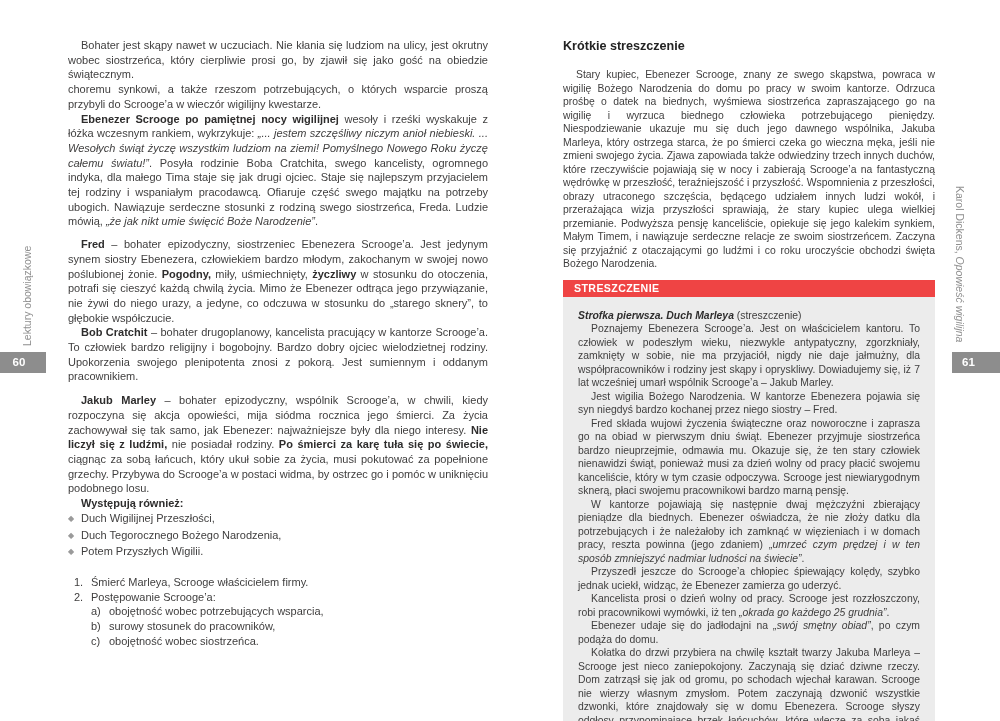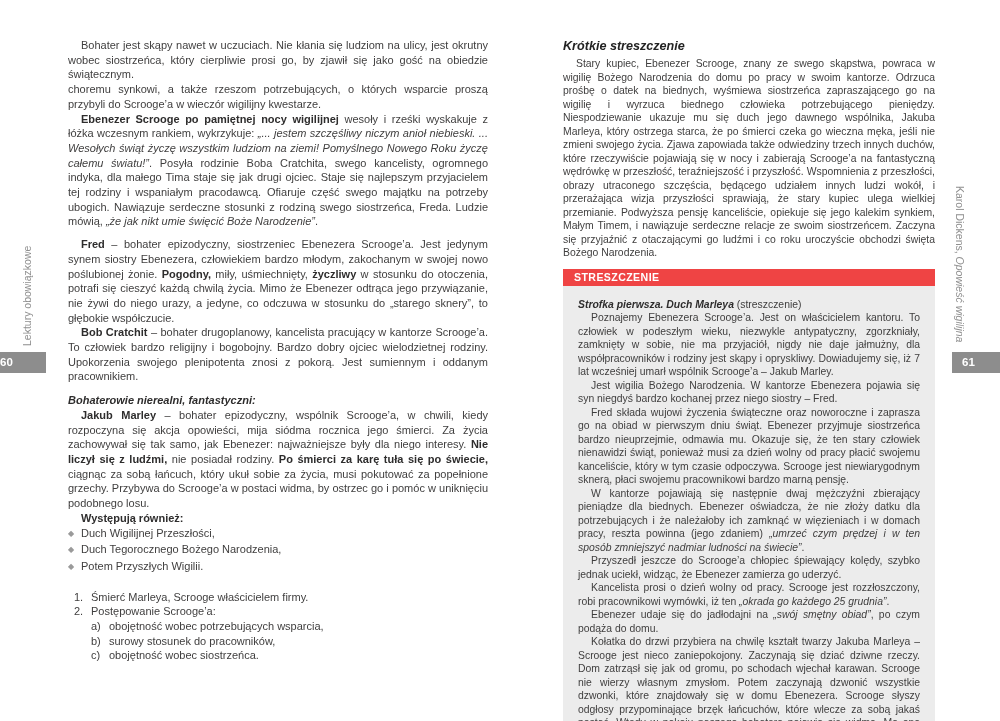--- a/index.html
+++ b/index.html
@@ -18,21 +18,21 @@
   .para{margin:0;text-align:justify;}
   .para.indent{text-indent:13px;}
   .b{font-weight:bold;color:#2e2d2d;}
   .i{font-style:italic;}
   .bi{font-weight:bold;font-style:italic;color:#2e2d2d;}
 
   h2.sec{
     font-size:13.2px;font-weight:bold;color:#232323;
     margin:0 0 4px 0;line-height:16px;text-align:left;
   }
-  .col-right h2.sec{font-size:12.6px;margin-bottom:3px;font-style:italic;}
+  .col-right h2.sec{font-size:12.6px;margin-bottom:14px;}
 
   ul.bullets{list-style:none;margin:0;padding:0;}
   ul.bullets li{display:flex;align-items:baseline;}
   ul.bullets .diamond{
     flex:none;width:13px;color:#9a9a9a;font-size:8px;
     position:relative;top:-1px;
   }
 
   .ol{margin:0;}
   .oli{display:flex;padding-left:6px;}
@@ -63,21 +63,21 @@
   .tab-right{
     position:absolute;left:954px;top:186px;height:170px;
     writing-mode:vertical-rl;
     color:#8f8f8f;font-size:10.5px;white-space:nowrap;
   }
   .pagebox{
     position:absolute;top:352px;height:21px;background:#8d8d8d;
     color:#ffffff;font-weight:bold;font-size:11.5px;line-height:21px;
     box-sizing:border-box;
   }
-  .pagebox-left{left:0;width:46px;text-align:left;padding-right:8px;}
+  .pagebox-left{left:0;width:46px;text-align:center;padding-right:8px;}
   .pagebox-right{right:0;width:48px;text-align:left;padding-left:10px;}
 </style>
 </head>
 <body>
 
 <div class="spread">
 
   <div class="tab-left">
     <span>Lektury obowiązkowe</span>
   </div>
@@ -93,21 +93,20 @@
   </div>
 
   <div class="col col-left" id="left-col">
       <p class="para indent"><span>Bohater jest skąpy nawet w uczuciach. Nie kłania się ludziom na ulicy, jest okrutny wobec siostrzeńca, który cierpliwie prosi go, by zjawił się jako gość na obiedzie świątecznym.</span></p>
       <p class="para"><span>choremu synkowi, a także rzeszom potrzebujących, o których wsparcie proszą przybyli do Scrooge’a w wieczór wigilijny kwestarze.</span></p>
       <p class="para indent"><span class="b">Ebenezer Scrooge po pamiętnej nocy wigilijnej</span><span> wesoły i rześki wyskakuje z łóżka wczesnym rankiem, wykrzykuje: </span><span class="i">„... jestem szczęśliwy niczym anioł niebieski. ... Wesołych świąt życzę wszystkim ludziom na ziemi! Pomyślnego Nowego Roku życzę całemu światu!”</span><span>. Posyła rodzinie Boba Cratchita, swego kancelisty, ogromnego indyka, dla małego Tima staje się jak drugi ojciec. Staje się najlepszym przyjacielem tej rodziny i wspaniałym pracodawcą. Ofiaruje część swego majątku na potrzeby ubogich. Nawiązuje serdeczne stosunki z rodziną swego siostrzeńca, Freda. Ludzie mówią, </span><span class="i">„że jak nikt umie święcić Boże Narodzenie”</span><span>.</span></p>
       <div class="gap" style="height: 8px;"></div>
       <p class="para indent"><span class="b">Fred</span><span> – bohater epizodyczny, siostrzeniec Ebenezera Scrooge’a. Jest jedynym synem siostry Ebenezera, człowiekiem bardzo młodym, zakochanym w swojej nowo poślubionej żonie. </span><span class="b">Pogodny,</span><span> miły, uśmiechnięty, </span><span class="b">życzliwy</span><span> w stosunku do otoczenia, potrafi się cieszyć każdą chwilą życia. Mimo że Ebenezer odtrąca jego przywiązanie, nie żywi do niego urazy, a jedyne, co odczuwa w stosunku do „starego sknery”, to głębokie współczucie.</span></p>
       <p class="para indent"><span class="b">Bob Cratchit</span><span> – bohater drugoplanowy, kancelista pracujący w kantorze Scrooge’a. To człowiek bardzo religijny i bogobojny. Bardzo dobry ojciec wielodzietnej rodziny. Upokorzenia swojego plenipotenta znosi z pokorą. Jest sumiennym i oddanym pracownikiem.</span></p>
       <div class="gap" style="height: 9px;"></div>
-      <p class="para"><span class="bi">Bohaterowie nierealni, fantastyczni:</span></p>
       <p class="para indent"><span class="b">Jakub Marley</span><span> – bohater epizodyczny, wspólnik Scrooge’a, w chwili, kiedy rozpoczyna się akcja opowieści, mija siódma rocznica jego śmierci. Za życia zachowywał się tak samo, jak Ebenezer: najważniejsze były dla niego interesy. </span><span class="b">Nie liczył się z ludźmi,</span><span> nie posiadał rodziny. </span><span class="b">Po śmierci za karę tuła się po świecie,</span><span> ciągnąc za sobą łańcuch, który ukuł sobie za życia, musi pokutować za popełnione grzechy. Przybywa do Scrooge’a w postaci widma, by ostrzec go i pomóc w uniknięciu podobnego losu.</span></p>
       <p class="para indent"><span class="b">Występują również:</span></p>
       <ul class="bullets">
         <li>
           <span class="diamond">◆</span>
           <span>Duch Wigilijnej Przeszłości,</span>
         </li>
         <li>
           <span class="diamond">◆</span>
           <span>Duch Tegorocznego Bożego Narodzenia,</span>

